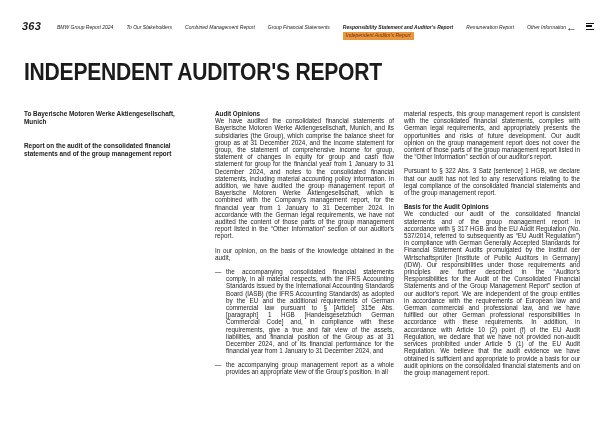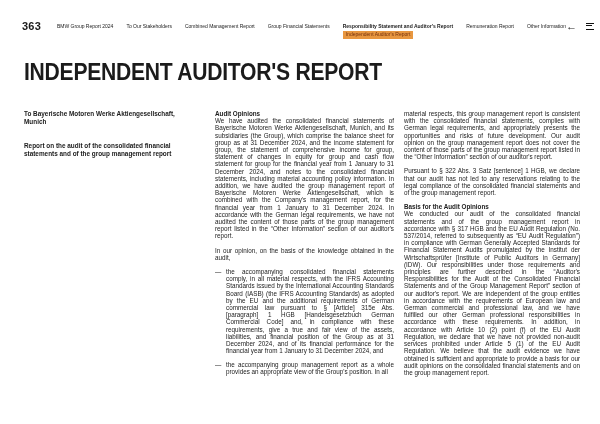--- a/index.html
+++ b/index.html
@@ -10,21 +10,22 @@
     color: #1b1b1b;
     position: relative;
     overflow: hidden;
   }
 
   
   .header {
     position: absolute;
     top: 21px; left: 22px; right: 22px;
     display: flex;
-    align-items: flex-start;
+    align-items: center;
+    font-style: italic;
   }
   .page-num {
     font-size: 11px;
     font-weight: bold;
     letter-spacing: 0.2px;
     margin-right: 16px;
     line-height: 10px;
   }
   .nav {
     display: flex;

